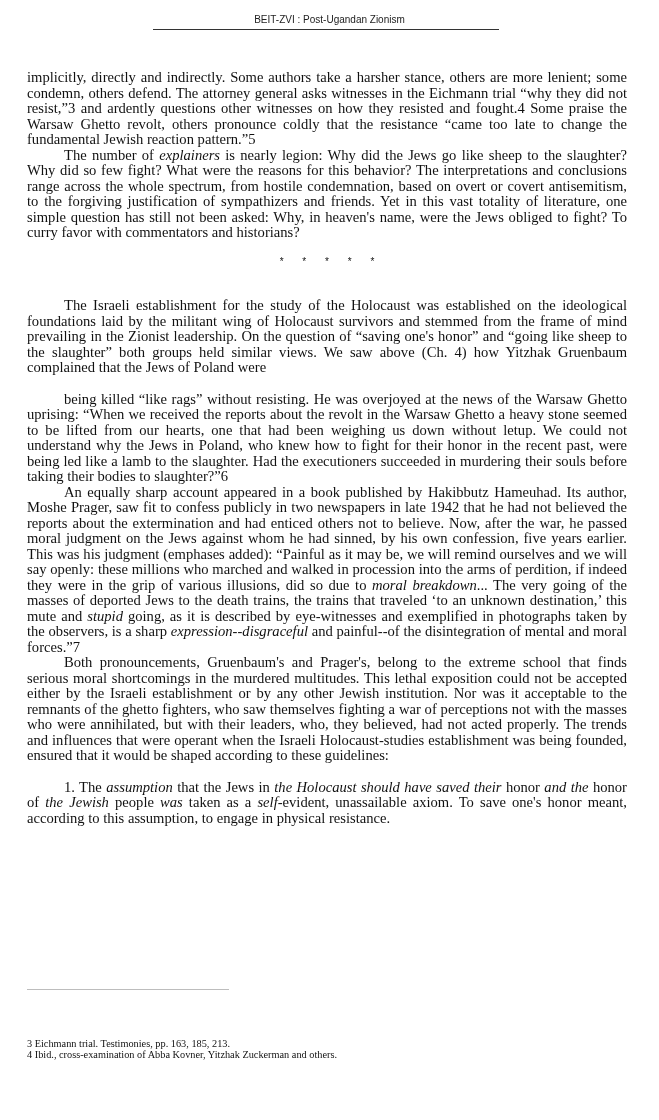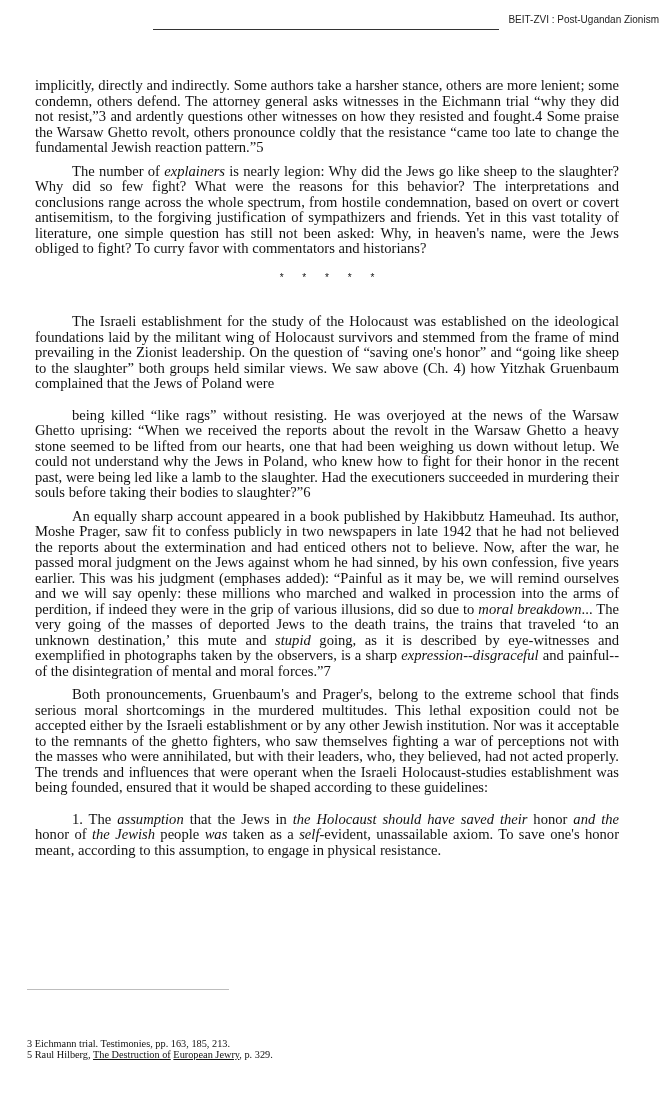--- a/index.html
+++ b/index.html
@@ -12,21 +12,21 @@
       height: 1120px;
       position: relative;
       overflow: hidden;
       color: #111111;
     }
     .running-head {
       position: absolute;
       top: 14px;
       left: 0;
       width: 659px;
-      text-align: right;
+      text-align: center;
       font-family: "Liberation Sans", sans-serif;
       font-size: 10px;
       color: #222;
     }
     .running-head-rule {
       position: absolute;
       top: 29px;
       left: 153px;
       width: 346px;
       height: 0;
@@ -36,21 +36,21 @@
       position: absolute;
       top: 70px;
       left: 27px;
       width: 600px;
       font-family: "Liberation Serif", serif;
       font-size: 14.6px;
       line-height: 15.5px;
       text-align: justify;
     }
     .body-text p {
-      margin: 8px;
+      margin: 0;
     }
     .indent {
       text-indent: 37px;
     }
     .stars {
       text-align: center !important;
       font-family: "Liberation Sans", sans-serif;
       font-size: 10px;
       letter-spacing: 8px;
       margin: 13px 0 29px 0 !important;
@@ -121,16 +121,16 @@
 
   <p class="indent">Both pronouncements, Gruenbaum's and Prager's, belong to the extreme school that finds serious moral shortcomings in the murdered multitudes. This lethal exposition could not be accepted either by the Israeli establishment or by any other Jewish institution. Nor was it acceptable to the remnants of the ghetto fighters, who saw themselves fighting a war of perceptions not with the masses who were annihilated, but with their leaders, who, they believed, had not acted properly. The trends and influences that were operant when the Israeli Holocaust-studies establishment was being founded, ensured that it would be shaped according to these guidelines:</p>
 
   <p class="indent gap-before-list"><span>1.</span><span> The </span><em>assumption</em><span> that the Jews in </span><em>the Holocaust should have saved their</em><span> honor </span><em>and the</em><span> honor of </span><em>the Jewish</em><span> people </span><em>was</em><span> taken as a </span><em>self</em><span>-evident, unassailable axiom. To save one's honor meant, according to this assumption, to engage in physical resistance.</span></p>
 </div>
 
 <div class="footnote-rule"></div>
 
 <div class="footnotes">
   <div class="fn">3 Eichmann trial. Testimonies, pp. 163, 185, 213.</div>
-  <div class="fn"><span>5 Raul Hilberg, </span><span class="u">The Destruction of</span><span> </span><span class="u">European Jewry</span><span>, p. 329.</span></div>
+  <div class="fn">4 Ibid., cross-examination of Abba Kovner, Yitzhak Zuckerman and others.</div>
 </div>
 
 <div class="page-number">— 330 —</div>
 
 </body></html>

